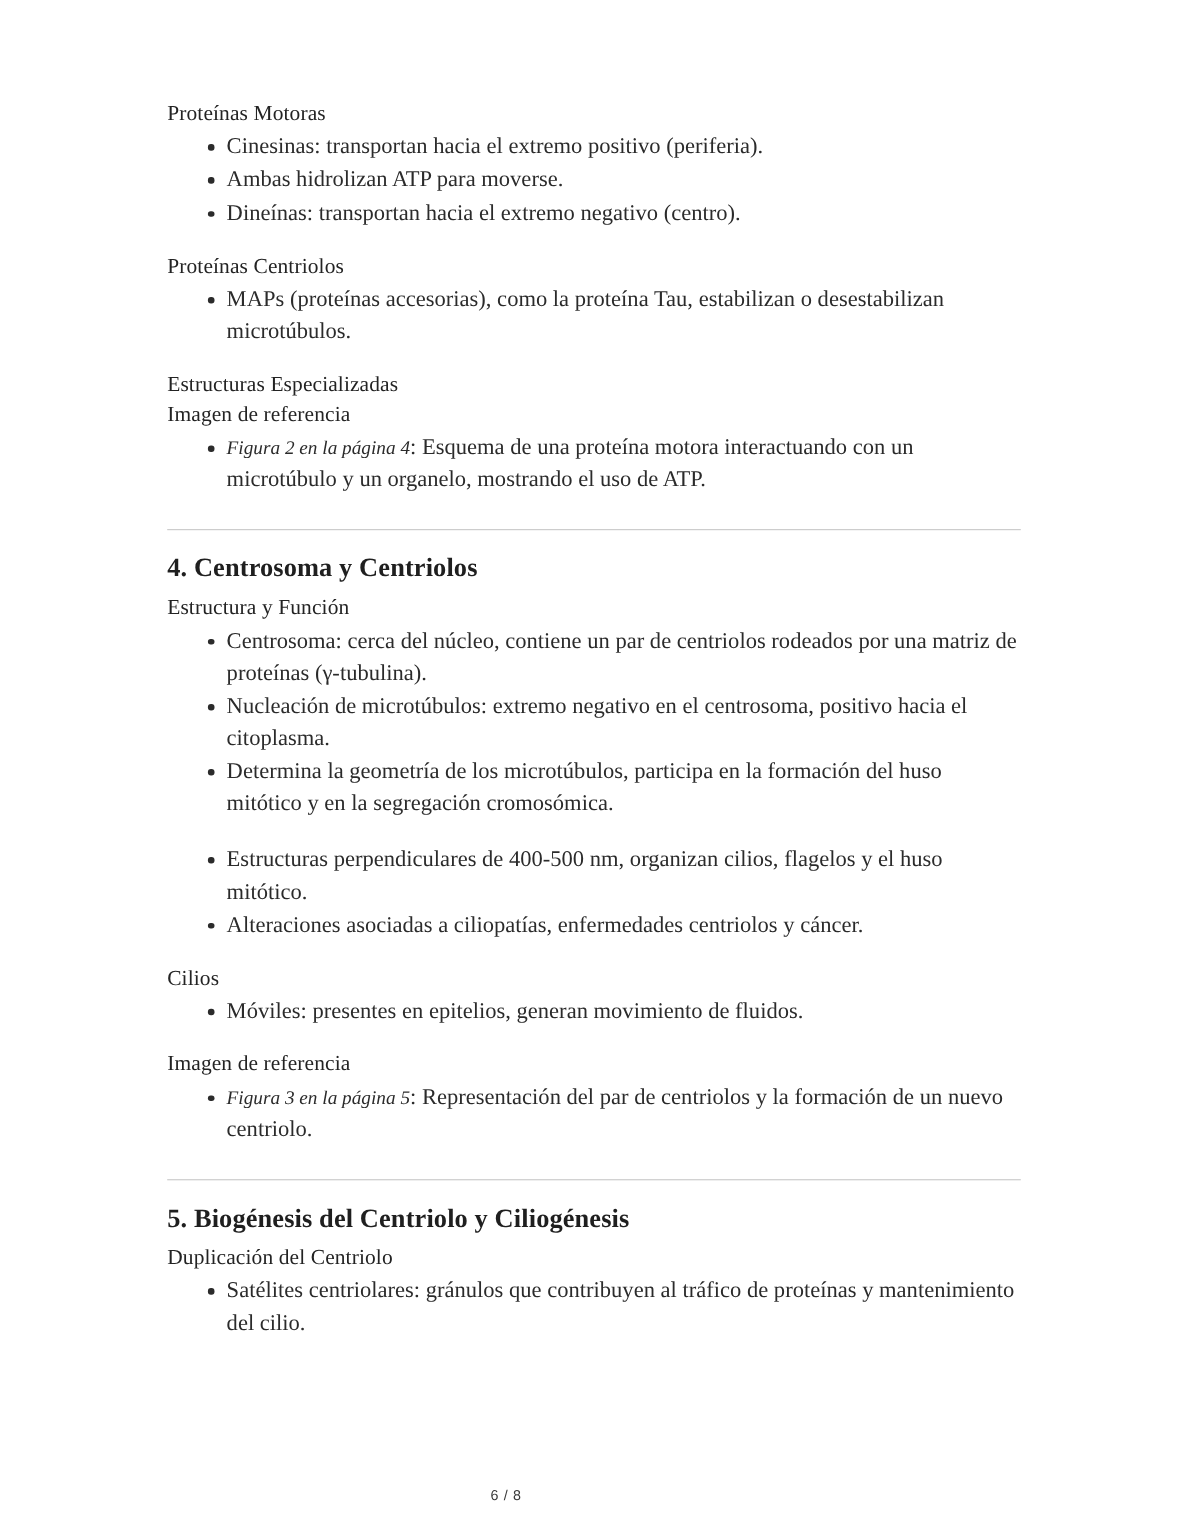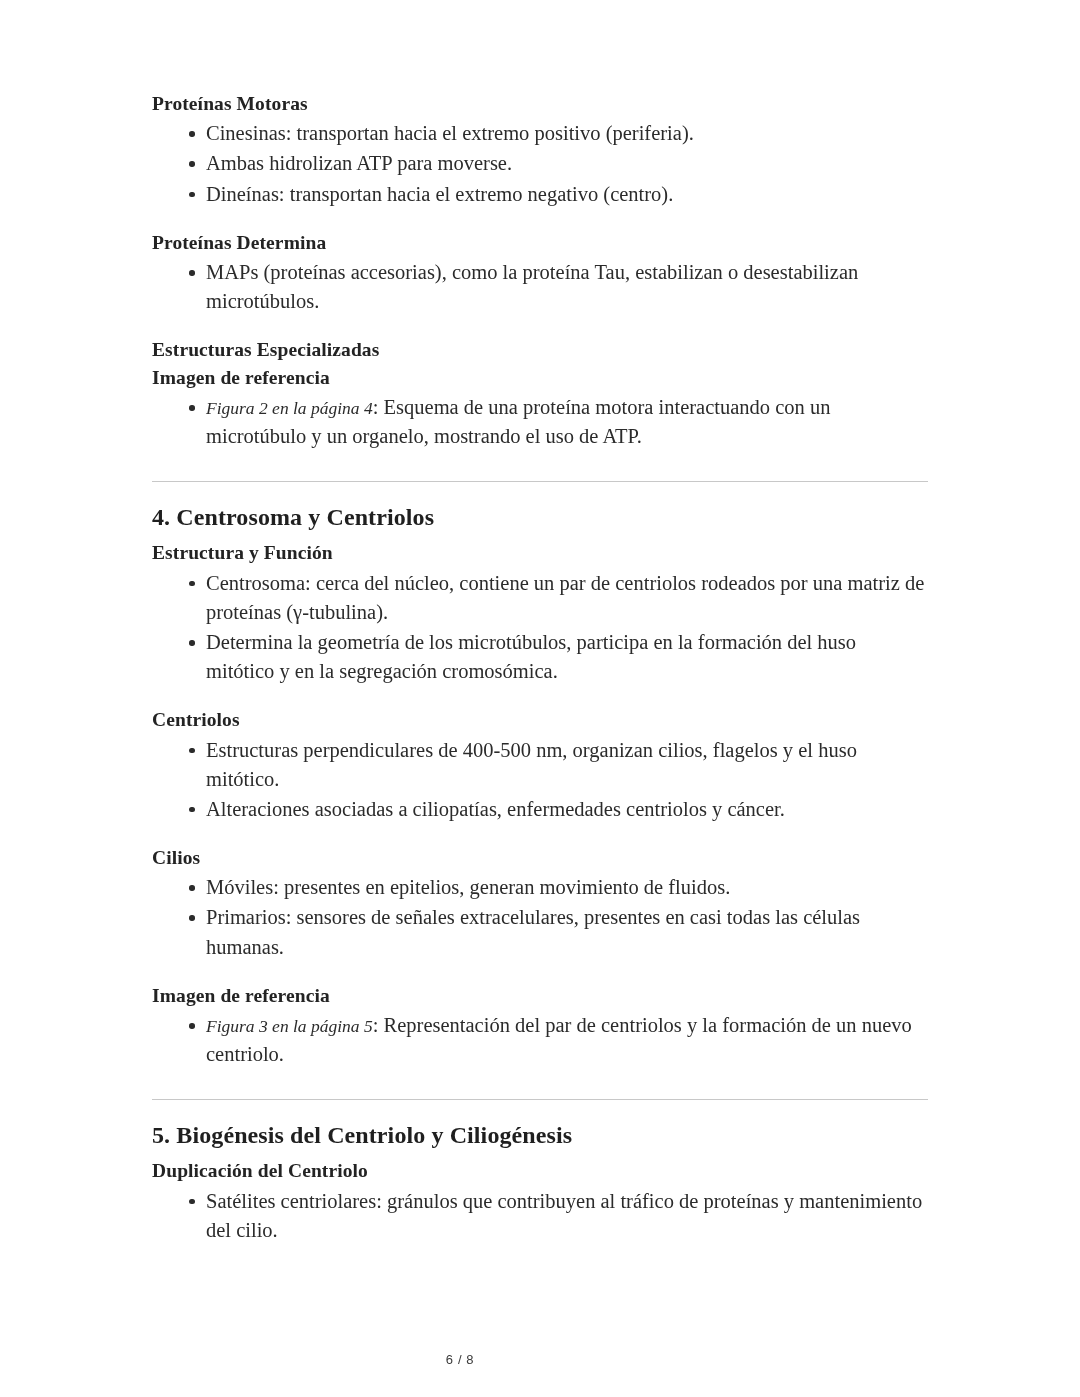--- a/index.html
+++ b/index.html
@@ -16,21 +16,21 @@
     -webkit-font-smoothing: antialiased;
   }
   .page {
     position: absolute;
     left: 152px;
     top: 90px;
     width: 776px;
   }
   h3.sub {
     font-size: 19.5px;
-    font-weight: bold;
+    font-weight: normal;
     line-height: 1.25;
     margin: 0 0 3px 0;
     letter-spacing: 0.1px;
     color: #232323;
   }
   h2.sect {
     font-size: 24px;
     font-weight: bold;
     line-height: 1.3;
     margin: 0 0 8px 0;
@@ -95,21 +95,21 @@
   <div class="sect-block">
     <h3 class="sub">Proteínas Motoras</h3>
     <ul class="bullets">
       <li>Cinesinas: transportan hacia el extremo positivo (periferia).</li>
       <li>Ambas hidrolizan ATP para moverse.</li>
       <li>Dineínas: transportan hacia el extremo negativo (centro).</li>
     </ul>
   </div>
 
   <div class="sect-block">
-    <h3 class="sub">Proteínas Determina</h3>
+    <h3 class="sub">Proteínas Centriolos</h3>
     <ul class="bullets">
       <li>MAPs (proteínas accesorias), como la proteína Tau, estabilizan o desestabilizan microtúbulos.</li>
     </ul>
   </div>
 
   <div class="sect-block">
     <h3 class="sub">Estructuras Especializadas</h3>
   </div>
 
   <div class="sect-block">
@@ -120,37 +120,36 @@
   </div>
 
   <div class="spacer-before-rule"></div>
   <hr class="divider">
 
   <div class="sect-block">
     <h2 class="sect">4. Centrosoma y Centriolos</h2>
     <h3 class="sub">Estructura y Función</h3>
     <ul class="bullets">
       <li>Centrosoma: cerca del núcleo, contiene un par de centriolos rodeados por una matriz de proteínas (γ-tubulina).</li>
+      <li>Nucleación de microtúbulos: extremo negativo en el centrosoma, positivo hacia el citoplasma.</li>
       <li>Determina la geometría de los microtúbulos, participa en la formación del huso mitótico y en la segregación cromosómica.</li>
     </ul>
   </div>
 
   <div class="sect-block">
-    <h3 class="sub">Centriolos</h3>
     <ul class="bullets">
       <li>Estructuras perpendiculares de 400-500 nm, organizan cilios, flagelos y el huso mitótico.</li>
       <li>Alteraciones asociadas a ciliopatías, enfermedades centriolos y cáncer.</li>
     </ul>
   </div>
 
   <div class="sect-block">
     <h3 class="sub">Cilios</h3>
     <ul class="bullets">
       <li>Móviles: presentes en epitelios, generan movimiento de fluidos.</li>
-      <li>Primarios: sensores de señales extracelulares, presentes en casi todas las células humanas.</li>
     </ul>
   </div>
 
   <div class="sect-block">
     <h3 class="sub">Imagen de referencia</h3>
     <ul class="bullets tight">
       <li><span class="fig-ref">Figura 3 en la página 5</span><span>: Representación del par de centriolos y la formación de un nuevo centriolo.</span></li>
     </ul>
   </div>
 

